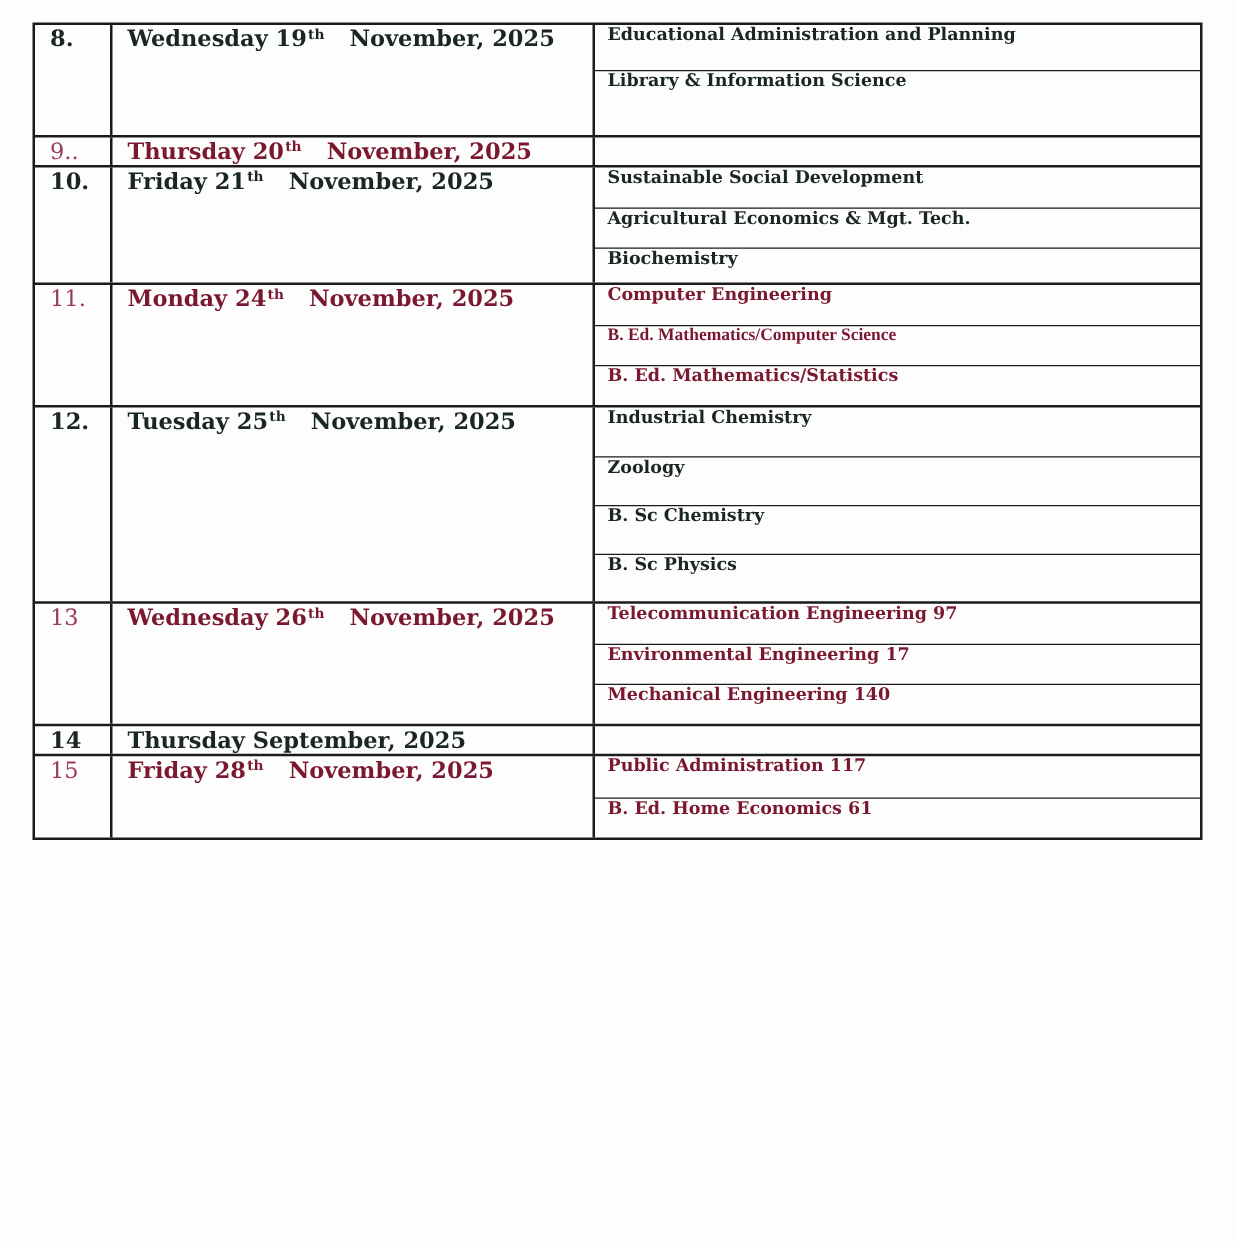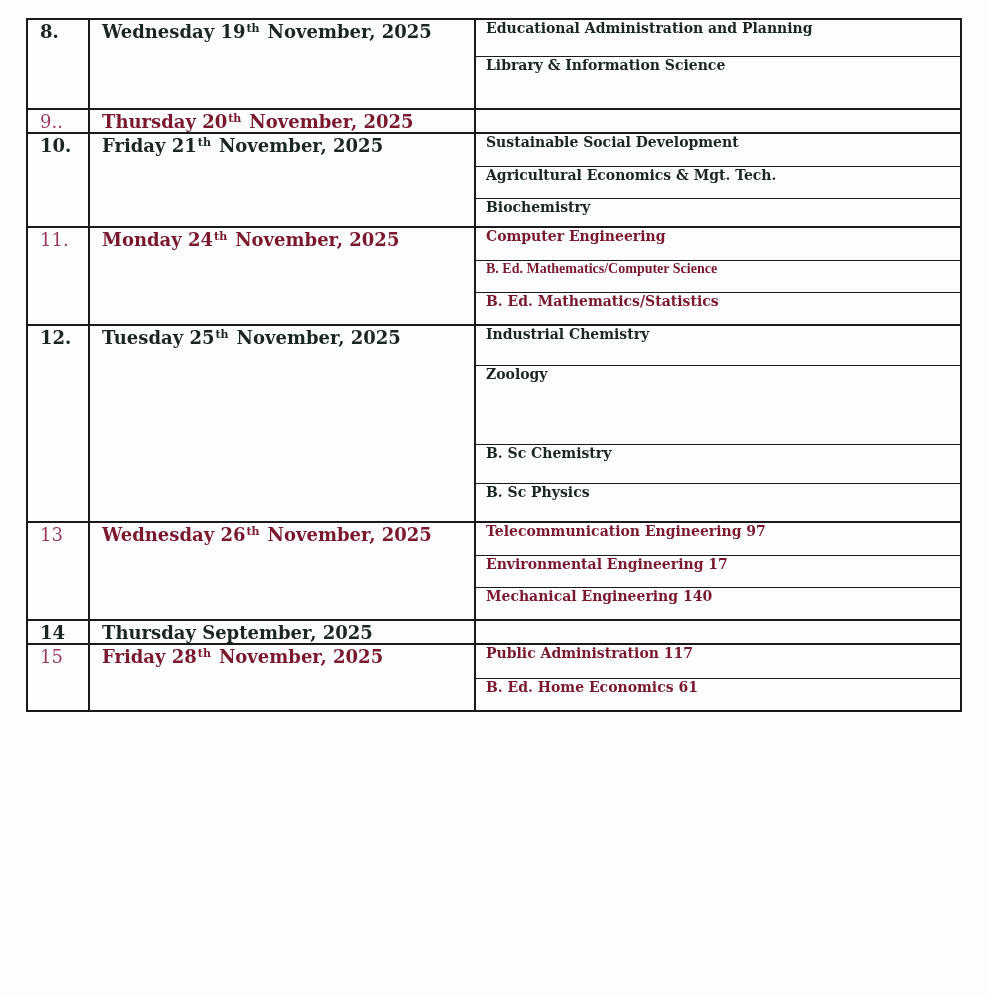--- a/index.html
+++ b/index.html
@@ -3,21 +3,21 @@
 <meta charset="utf-8">
 <style>
   html, body { margin:0; padding:0; background:#fdfdfd; }
   body { width:989px; height:995px; position:relative; overflow:hidden;
          font-family:"DejaVu Serif","Liberation Serif",serif; }
   .tbl { position:absolute; left:26px; top:18px; width:936px; border:2px solid #1b1b1b; box-sizing:border-box; }
   .grp { display:flex; border-top:2px solid #1b1b1b; }
   .grp:first-child { border-top:none; }
   .c-no { width:62px; border-right:2px solid #1b1b1b; box-sizing:border-box; padding:1px 0 0 12px; font-weight:bold; font-size:18px; }
   .c-date { width:386px; border-right:2px solid #1b1b1b; box-sizing:border-box; padding:1px 0 0 12px; font-weight:bold; font-size:18px; white-space:nowrap; }
-  .c-date sup { font-size:11px; vertical-align:6px; margin:0 8px 0 1px; }
+  .c-date sup { font-size:11px; vertical-align:6px; margin:0 20px 0 1px; }
   .c-subj { flex:1; }
   .s { border-top:1.5px solid #1b1b1b; padding:0 0 0 10px; font-weight:bold; font-size:14px; white-space:nowrap; display:flex; align-items:flex-start; box-sizing:border-box; }
   .s:first-child { border-top:none; }
   .black { color:#1a2620; }
   .red { color:#7a1830; }
   .red .c-no { color:#9a3a5a; font-weight:normal; }
 </style>
 </head>
 <body>
 
@@ -51,21 +51,21 @@
         <div class="s" style="height: 32px; font-family: Liberation Serif, serif;">B. Ed. Mathematics/Computer Science</div>
         <div class="s" style="height: 32px;">B. Ed. Mathematics/Statistics</div>
       </div>
     </div>
     <div class="grp black">
       <div class="c-no">12.</div>
       <div class="c-date"><span>Tuesday 25</span><sup>th</sup><span>November, 2025</span></div>
       <div class="c-subj">
         <div class="s" style="height: 39px;">Industrial Chemistry</div>
         <div class="s" style="height: 39px;">Zoology</div>
-        <div class="s" style="height: 39px; margin-top: 40px;">B. Sc Chemistry</div>
+        <div class="s" style="height: 39px;">B. Sc Chemistry</div>
         <div class="s" style="height: 38px;">B. Sc  Physics</div>
       </div>
     </div>
     <div class="grp red">
       <div class="c-no">13</div>
       <div class="c-date"><span>Wednesday 26</span><sup>th</sup><span>November, 2025</span></div>
       <div class="c-subj">
         <div class="s" style="height: 32px;">Telecommunication Engineering 97</div>
         <div class="s" style="height: 32px;">Environmental Engineering 17</div>
         <div class="s" style="height: 32px;">Mechanical Engineering 140</div>

